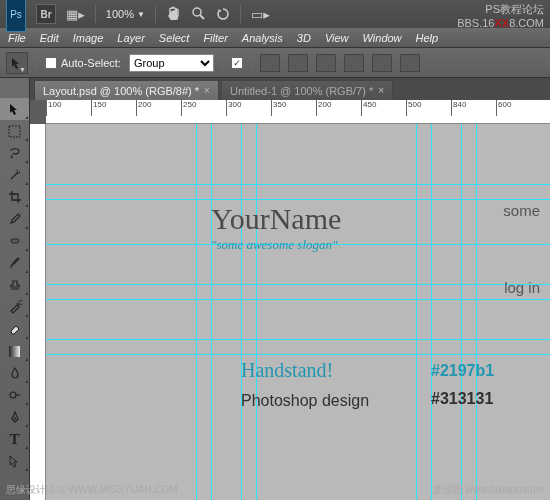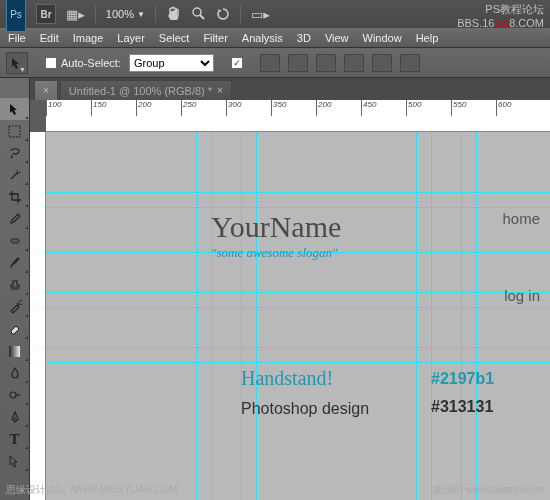--- a/index.html
+++ b/index.html
@@ -5,38 +5,38 @@
 *{box-sizing:border-box;margin:0;padding:0;font-family:Tahoma,Arial,sans-serif;font-size:11px;}
 body{width:550px;height:500px;background:#535353;overflow:hidden;position:relative;}
 .titlebar{height:28px;background:linear-gradient(#535353,#484848);display:flex;align-items:center;padding:0 6px;gap:10px;}
 .ps-logo{width:20px;height:36px;background:#0a3a5c;border:1px solid #3a7ca5;display:flex;align-items:center;justify-content:center;color:#9cd4f2;font-weight:normal;font-size:10px;}
 .br-logo{width:20px;height:20px;background:#3a3a3a;border:1px solid #666;display:flex;align-items:center;justify-content:center;color:#ccc;font-weight:bold;font-size:10px;}
 .tb-icon{color:#ccc;font-size:13px;cursor:pointer;}
 .tb-sep{width:1px;height:18px;background:#666;}
 .zoom{color:#e0e0e0;font-size:11px;display:flex;align-items:center;gap:3px;}
 .zoom .arrow{font-size:8px;}
 .menubar{height:20px;background:linear-gradient(#6c6c6c,#5a5a5a);display:flex;align-items:center;padding:0 8px;gap:14px;border-bottom:1px solid #333;}
-.menubar span{color:#eee;font-size:11px;cursor:pointer;}
+.menubar span{color:#eee;font-size:11px;cursor:pointer;font-style:italic;}
 .optbar{height:30px;background:linear-gradient(#6a6a6a,#5e5e5e);display:flex;align-items:center;padding:0 6px;gap:8px;border-bottom:1px solid #333;}
 .tool-ico{width:22px;height:22px;background:#5a5a5a;border:1px solid #444;display:flex;align-items:center;justify-content:center;color:#ddd;position:relative;}
 .sel{width:85px;height:18px;background:#fff;border:1px solid #888;font-size:11px;padding:0 0;}
 .chk{width:12px;height:12px;background:#fff;border:1px solid #666;display:inline-flex;align-items:center;justify-content:center;font-size:9px;color:#333;}
 .optbar label{color:#eee;font-size:11px;display:flex;align-items:center;gap:4px;}
 .align-btn{width:20px;height:18px;background:#5a5a5a;border:1px solid #444;}
 .workspace{display:flex;height:422px;}
 .toolpanel{width:30px;background:linear-gradient(#6c6c6c,#5f5f5f);border-right:1px solid #333;display:flex;flex-direction:column;padding-top:20px;}
 .toolpanel .tool{height:22px;display:flex;align-items:center;justify-content:center;color:#222;font-size:14px;cursor:pointer;position:relative;}
 .toolpanel .tool.sel-t{background:#8a8a8a;}
 .toolpanel .tool .tri{position:absolute;bottom:1px;right:1px;width:0;height:0;border-left:3px solid transparent;border-bottom:3px solid #333;}
 .doc-area{flex:1;background:#5c5c5c;display:flex;flex-direction:column;}
 .tabs{height:22px;background:#4a4a4a;display:flex;align-items:flex-end;padding-left:4px;}
 .tab{height:20px;background:linear-gradient(#7a7a7a,#6c6c6c);border:1px solid #444;border-bottom:none;padding:0 8px;display:flex;align-items:center;color:#eee;font-size:10px;margin-right:2px;gap:5px;cursor:pointer;}
 .tab.inactive{background:linear-gradient(#5a5a5a,#505050);color:#aaa;}
 .tab .x{font-size:10px;color:#bbb;}
-.ruler-h{height:32px;background:#fff;border-bottom:1px solid #888;position:relative;margin-left:16px;overflow:hidden;font-style:italic;}
+.ruler-h{height:24px;background:#fff;border-bottom:1px solid #888;position:relative;margin-left:16px;overflow:hidden;}
 .ruler-h .tick{position:absolute;top:0;height:16px;border-left:1px solid #666;font-size:8px;color:#444;padding-left:1px;}
 .canvas-row{flex:1;display:flex;}
 .ruler-v{width:16px;background:#fff;border-right:1px solid #888;}
 .canvas{flex:1;background:#b9b9b9;position:relative;overflow:hidden;}
 .guide-v{position:absolute;top:0;bottom:0;width:1px;background:#29e2fd;}
 .guide-h{position:absolute;left:0;right:0;height:1px;background:#29e2fd;}
 .logo-name{position:absolute;font-family:Georgia,serif;font-size:30px;color:#4a4a4a;}
 .slogan{position:absolute;font-family:Georgia,serif;font-style:italic;font-size:13px;color:#2197b1;}
 .nav-link{position:absolute;font-size:15px;color:#555;}
 .heading{position:absolute;font-family:Georgia,serif;font-size:20px;color:#2197b1;}
@@ -235,38 +235,39 @@
         <svg width="14" height="14">
           <path d="M2 2l0 9 2-2 2 4 2-1-2-4 3 0z" fill="none" stroke="#222"></path>
         </svg>
         <span class="tri"></span>
       </div>
   </div>
 
   <div class="doc-area">
     <div class="tabs">
       <div class="tab">
+          <span>Layout.psd @ 100% (RGB/8#) *</span>
           <span class="x">×</span>
         </div>
       <div class="tab inactive">
-          <span>Untitled-1 @ 100% (RGB/8) *</span>
+          <span>Untitled-1 @ 100% (RGB/7) *</span>
           <span class="x">×</span>
         </div>
     </div>
     <div class="ruler-h">
       <div class="tick" style="left:0px">100</div>
       <div class="tick" style="left:45px">150</div>
       <div class="tick" style="left:90px">200</div>
       <div class="tick" style="left:135px">250</div>
       <div class="tick" style="left:180px">300</div>
       <div class="tick" style="left:225px">350</div>
       <div class="tick" style="left:270px">200</div>
       <div class="tick" style="left:315px">450</div>
       <div class="tick" style="left:360px">500</div>
-      <div class="tick" style="left:405px">550</div>
+      <div class="tick" style="left:405px">840</div>
       <div class="tick" style="left:450px">600</div>
     </div>
     <div class="canvas-row">
       <div class="ruler-v"></div>
       <div class="canvas">
         <div class="guide-v" style="left:150px"></div>
         <div class="guide-v" style="left:165px"></div>
         <div class="guide-v" style="left:195px"></div>
         <div class="guide-v" style="left:210px"></div>
         <div class="guide-v" style="left:370px"></div>
@@ -275,21 +276,21 @@
         <div class="guide-v" style="left:430px"></div>
         <div class="guide-h" style="top:60px"></div>
         <div class="guide-h" style="top:75px"></div>
         <div class="guide-h" style="top:120px"></div>
         <div class="guide-h" style="top:160px"></div>
         <div class="guide-h" style="top:175px"></div>
         <div class="guide-h" style="top:215px"></div>
         <div class="guide-h" style="top:230px"></div>
         <div class="logo-name" style="left:165px;top:78px">YourName</div>
         <div class="slogan" style="left:165px;top:113px">"some awesome slogan"</div>
-        <div class="nav-link" style="right:10px;top:78px">home</div>
+        <div class="nav-link" style="right:10px;top:78px">some</div>
         <div class="nav-link" style="right:10px;top:155px">log in</div>
         <div class="heading" style="left:195px;top:235px">Handstand!</div>
         <div class="subtext" style="left:195px;top:268px">Photoshop design</div>
         <div class="colorcode" style="left:385px;top:238px;color:#2197b1">#2197b1</div>
         <div class="colorcode" style="left:385px;top:266px;color:#313131">#313131</div>
       </div>
     </div>
   </div>
 </div>
 

